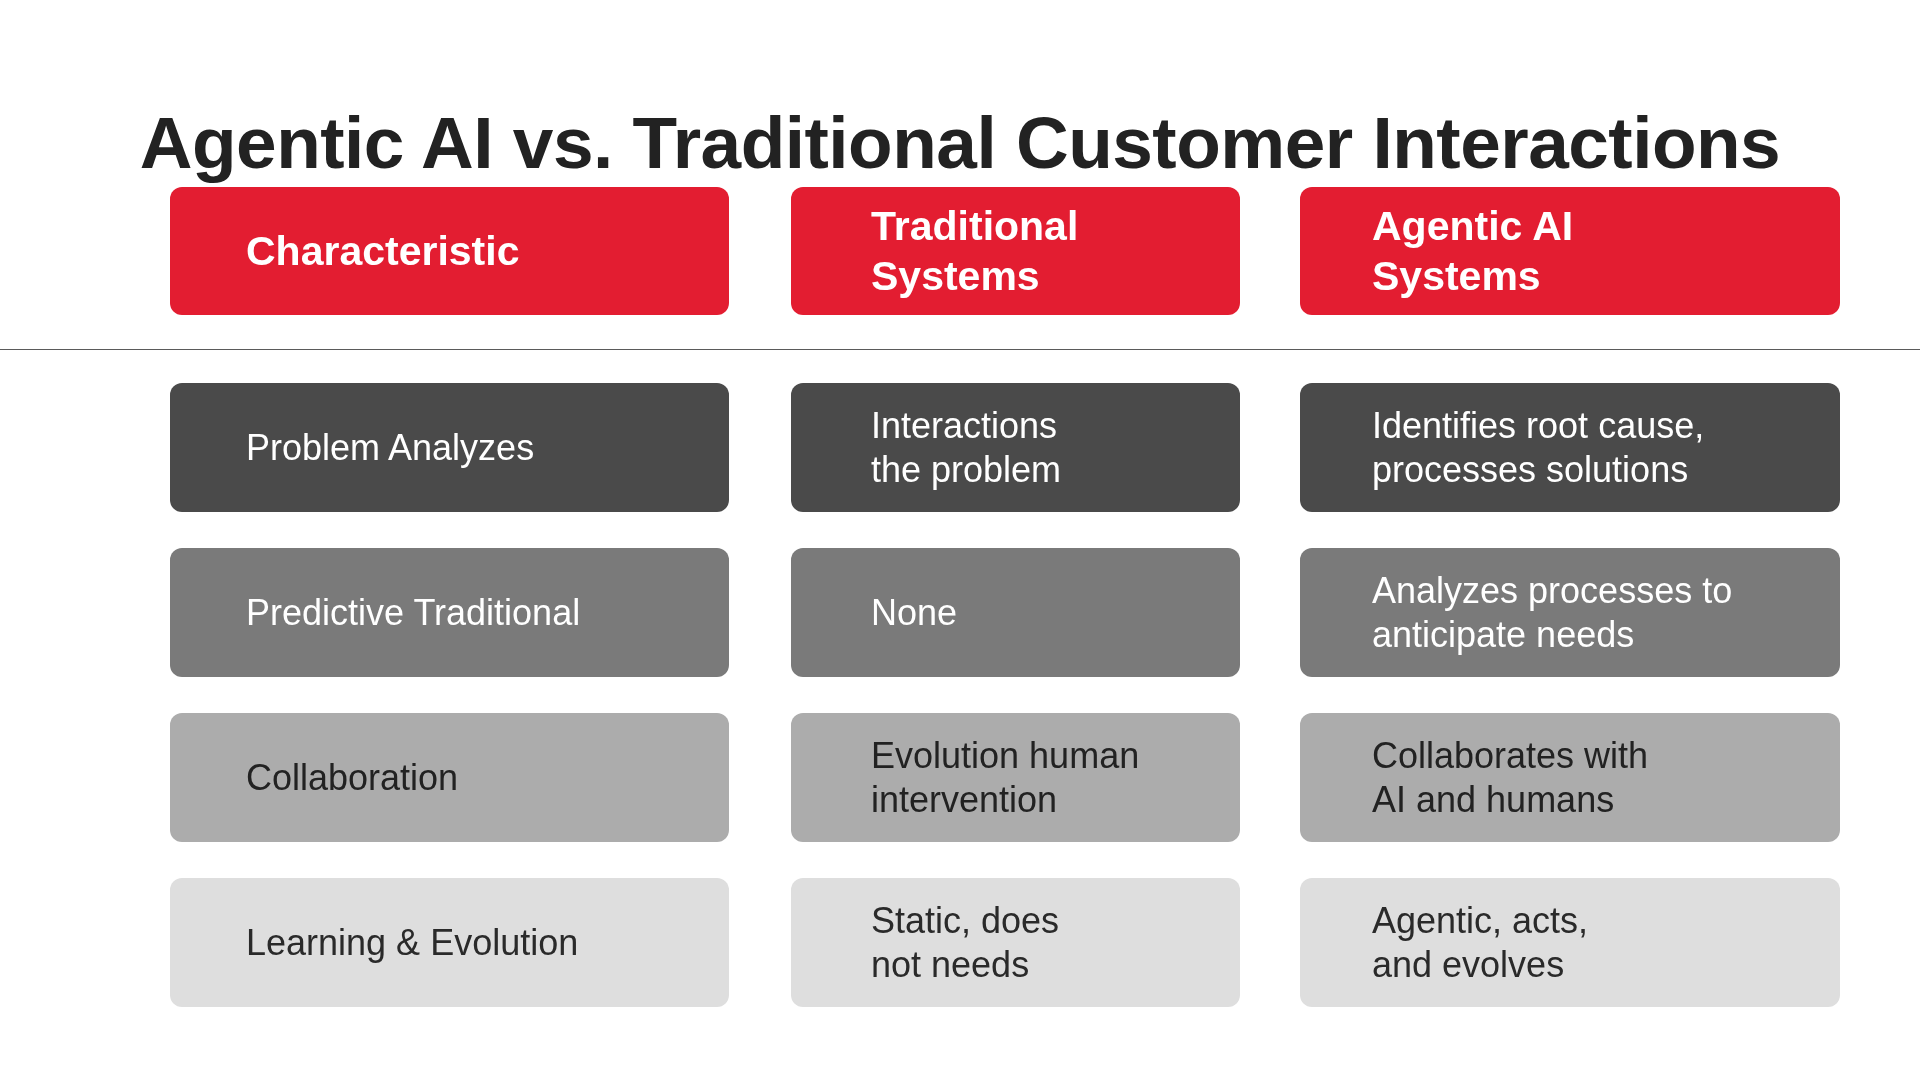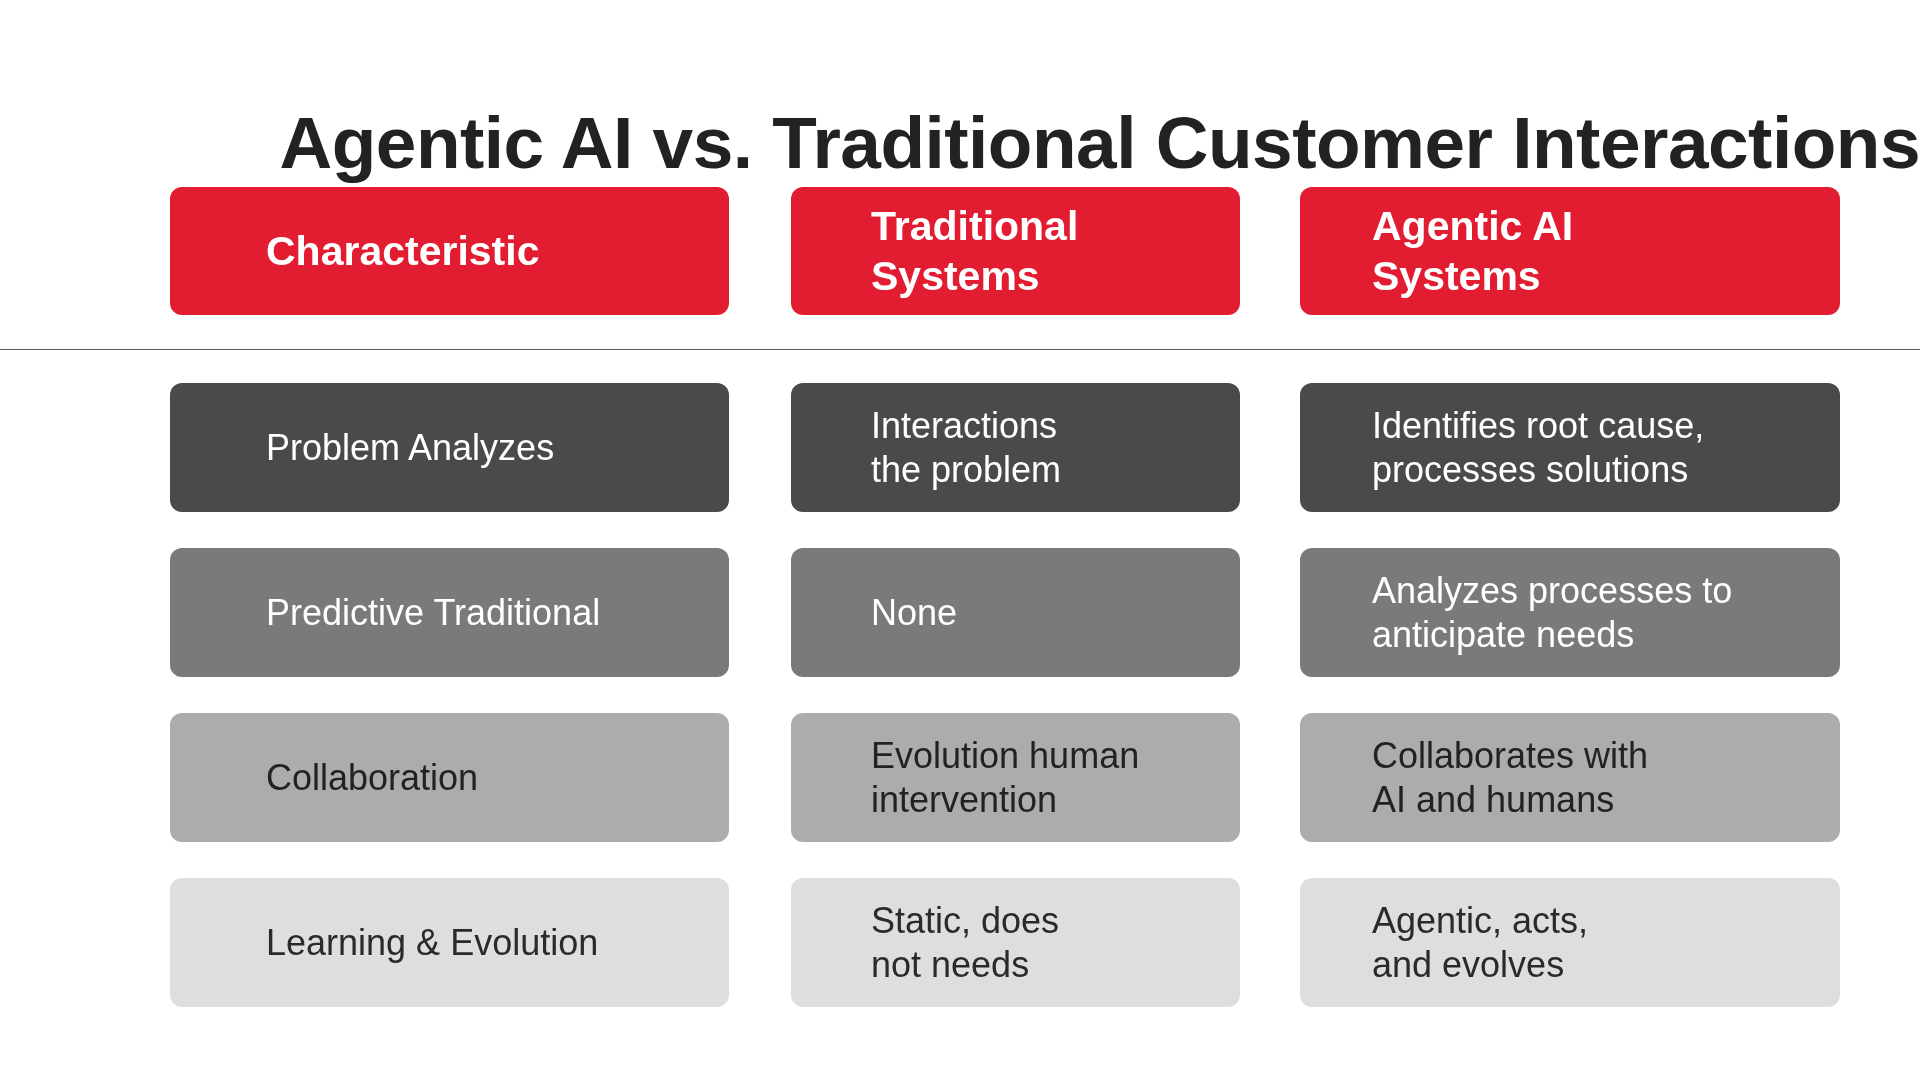--- a/index.html
+++ b/index.html
@@ -3,34 +3,34 @@
 <meta charset="utf-8">
 <style>
   html, body { margin: 0; padding: 0; }
   body {
     width: 1920px; height: 1080px; overflow: hidden;
     background: #ffffff; position: relative;
     font-family: "Liberation Sans", "DejaVu Sans", sans-serif;
   }
   .title {
     position: absolute; left: 0; top: 50px; width: 1920px;
-    text-align: right; font-weight: 700; font-size: 73px;
+    text-align: center; font-weight: 700; font-size: 73px;
     color: #222222; letter-spacing: -0.5px; line-height: 88px;
     white-space: nowrap;
   }
   .divider {
     position: absolute; left: 0; top: 349px; width: 1920px; height: 1px;
     background: #5a5a5a;
   }
   .cell {
     position: absolute; box-sizing: border-box; border-radius: 12px;
     display: flex; align-items: center;
   }
   .cell .txt { display: block; }
-  .c1 { left: 170px; width: 559px; padding-left: 96px; }
+  .c1 { left: 170px; width: 559px; padding-left: 76px; }
   .c2 { left: 791px; width: 449px; padding-left: 80px; padding-right: 20px; }
   .c3 { left: 1300px; width: 540px; padding-left: 72px; padding-right: 16px; }
 
   .hdr { top: 187px; height: 128px; background: #E31D31; color: #ffffff; }
   .hdr .txt { font-size: 41px; font-weight: 700; line-height: 50px; }
 
   .r1 { top: 383px; height: 129px; background: #4A4A4A; color: #ffffff; }
   .r2 { top: 548px; height: 129px; background: #7A7A7A; color: #ffffff; }
   .r3 { top: 713px; height: 129px; background: #ACACAC; color: #222222; }
   .r4 { top: 878px; height: 129px; background: #DEDEDE; color: #2a2a2a; }

